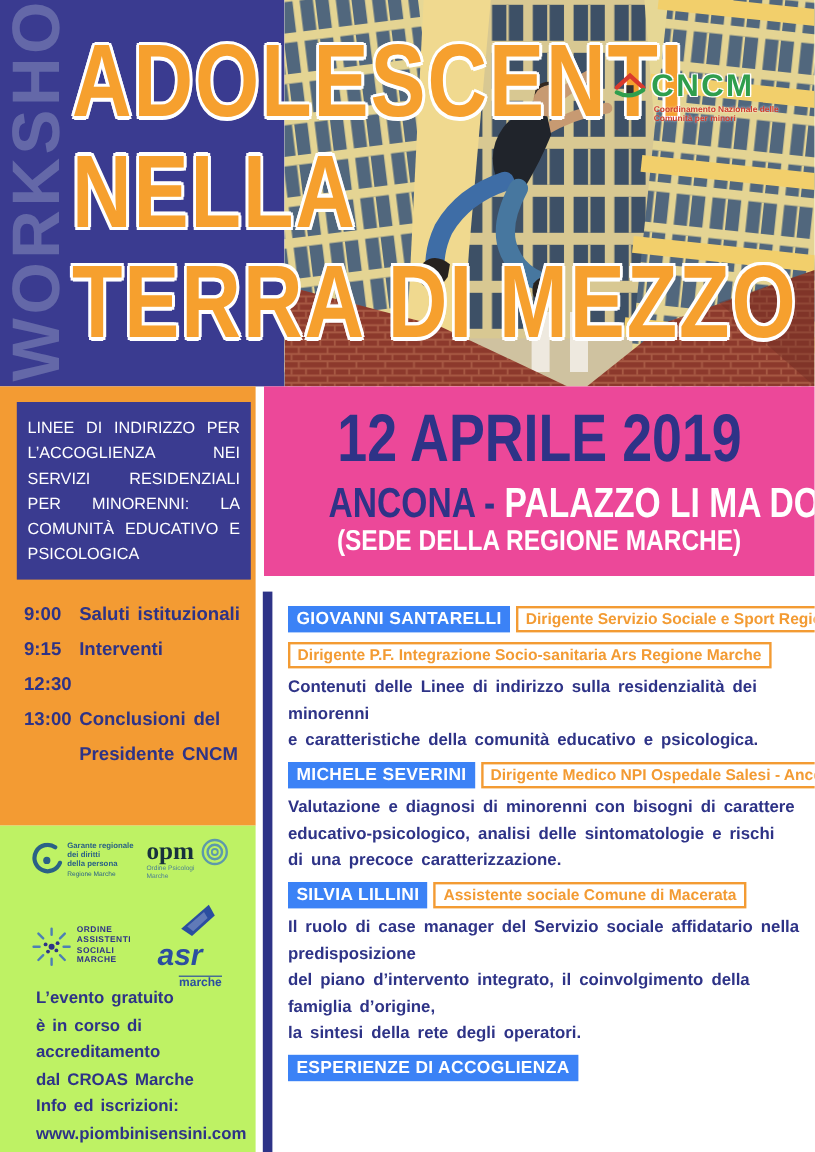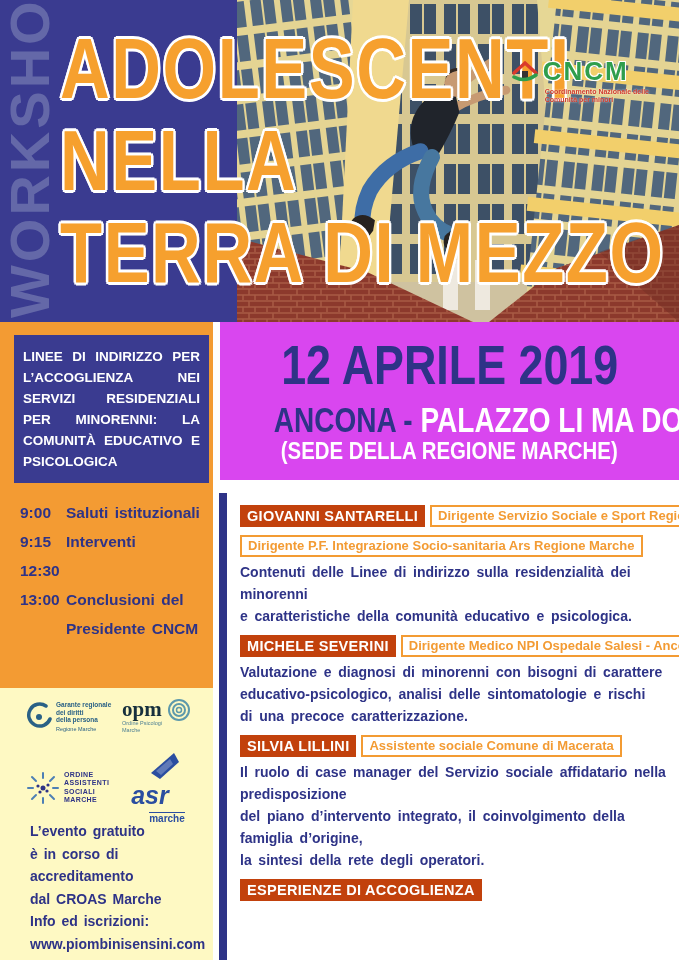--- a/index.html
+++ b/index.html
@@ -23,41 +23,41 @@
   .cncm-word{font-size:26px;font-weight:bold;color:#2f9e4d;letter-spacing:2px;
              text-shadow:1px 1px 0 #fff,-1px -1px 0 #fff,1px -1px 0 #fff,-1px 1px 0 #fff;}
   .cncm-sub{font-size:7px;line-height:8px;color:#d03a2c;font-weight:bold;margin:1px 0 0 34px;white-space:pre-line;
             text-shadow:0 0 2px #fff;}
   .regmar{position:absolute;right:32px;top:82px;z-index:7;display:flex;align-items:center;gap:6px;}
   .regmar-word{font-size:22px;line-height:20px;font-weight:bold;color:#00a14b;letter-spacing:1px;
                transform:scaleX(.92);transform-origin:right;
                text-shadow:1.5px 0 0 #fff,-1.5px 0 0 #fff,0 1.5px 0 #fff,0 -1.5px 0 #fff;}
 
   
-  .banner{position:absolute;left:220px;top:322px;width:459px;height:158px;background:#d946ef;
+  .banner{position:absolute;left:220px;top:322px;width:459px;height:158px;background:#ec4899;
           text-align:center;color:#2e3387;}
   .banner .date{margin-top:14px;font-size:56px;font-weight:bold;line-height:58px;}
   .banner .venue-row{font-size:35px;font-weight:bold;line-height:40px;margin-top:6px;white-space:nowrap;}
   .banner .venue-row .white{color:#ffffff;}
   .banner .note{color:#ffffff;font-weight:bold;font-size:24px;line-height:22px;}
   .cx{display:inline-block;transform:scaleX(.8);transform-origin:center;white-space:nowrap;}
 
   
   .left-orange{position:absolute;left:0;top:322px;width:213px;height:366px;background:#f39b33;}
   .topic-box{position:absolute;left:14px;top:13px;width:177px;background:#3a3b90;padding:11px 9px;
-             color:#ffffff;font-weight:bold;font-size:13.5px;line-height:21px;text-align:justify;
+             color:#ffffff;font-weight:normal;font-size:13.5px;line-height:21px;text-align:justify;
              word-spacing:.12em;}
   .program{position:absolute;left:20px;top:176px;width:185px;color:#2e3387;font-weight:bold;}
   .program-heading{font-size:17px;margin-bottom:16px;letter-spacing:.5px;}
   .prog-row{display:flex;font-size:15.5px;line-height:29px;word-spacing:.14em;}
   .prog-time{width:46px;flex:none;}
   .prog-label{flex:1;}
 
   
-  .left-white{position:absolute;left:0;top:688px;width:213px;height:272px;background:#fef9c3;}
+  .left-white{position:absolute;left:0;top:688px;width:213px;height:272px;background:#bef264;}
   .partners{position:absolute;left:26px;top:12px;width:182px;display:grid;
             grid-template-columns:1fr 1fr;gap:16px 10px;}
   .partner{display:flex;align-items:center;gap:4px;}
   .p-text-sm{font-size:6.5px;line-height:7.5px;font-weight:bold;color:#2a6186;white-space:pre-line;}
   .p-caption{font-size:5.5px;color:#2a6186;margin-top:2px;}
   .opm-word{font-size:21px;font-weight:bold;color:#17303d;font-family:"Liberation Serif",serif;line-height:18px;}
   .opm-cap{font-size:5.5px;line-height:6.5px;color:#4c7f93;white-space:pre-line;}
   .oas-text{font-size:7px;line-height:8.5px;font-weight:bold;color:#2e3387;white-space:pre-line;letter-spacing:.4px;}
   .asr-block{position:relative;flex-direction:column;}
   .asr-word{font-size:25px;font-weight:bold;font-style:italic;color:#2b4ea0;line-height:20px;margin-left:-14px;}
@@ -66,21 +66,21 @@
   .info{position:absolute;left:30px;top:132px;width:180px;color:#2e3387;font-weight:bold;
         font-size:14px;line-height:22.5px;white-space:pre-line;word-spacing:.14em;}
 
   
   .vbar{position:absolute;left:219px;top:493px;width:8px;height:467px;background:#2e3387;}
 
   
   .sessions{position:absolute;left:240px;top:497px;width:426px;padding-top:8px;}
   .session{margin-bottom:8px;}
   .chip-row{display:flex;align-items:stretch;gap:5px;margin-bottom:4px;}
-  .name-chip{background:#c2410c;color:#ffffff;font-weight:bold;font-size:14.5px;line-height:18px;
+  .name-chip{background:#3b82f6;color:#ffffff;font-weight:bold;font-size:14.5px;line-height:18px;
              padding:2px 7px;letter-spacing:.3px;white-space:nowrap;}
   .role-chip{border:2px solid #f39b33;color:#f39b33;font-weight:bold;font-size:13px;line-height:16px;
              padding:1px 6px;white-space:nowrap;}
   .desc{color:#2e3387;font-weight:bold;font-size:14px;line-height:22px;white-space:pre-line;
         word-spacing:.2em;}
 </style>
 </head>
 <body>
 
 <div class="poster">

